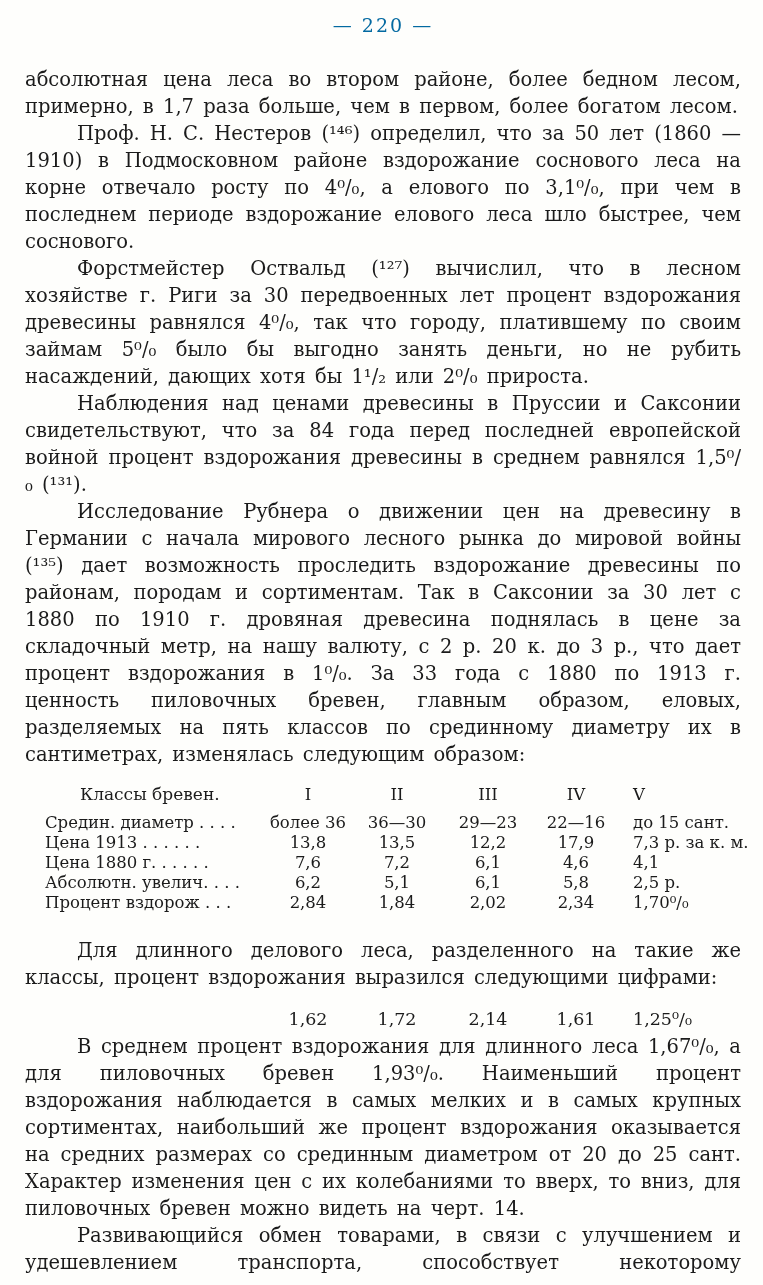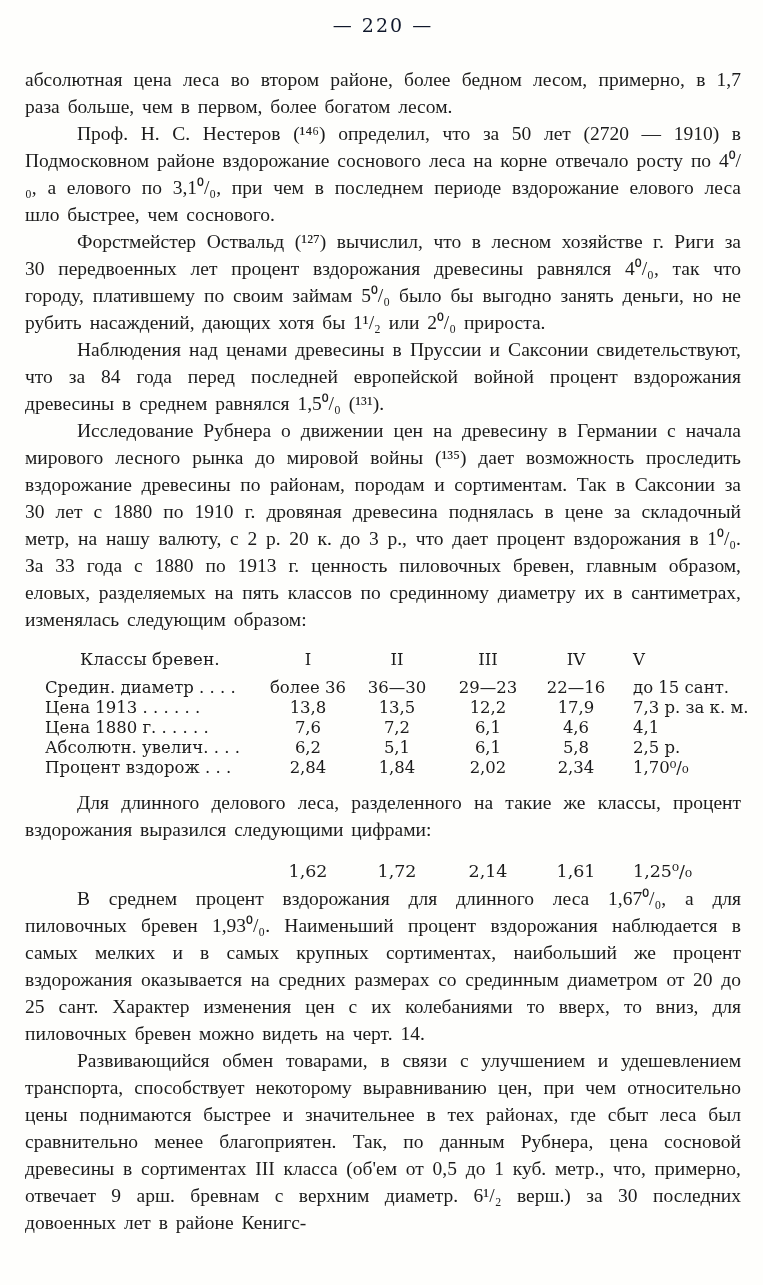--- a/index.html
+++ b/index.html
@@ -18,40 +18,39 @@
     box-sizing: border-box;
     width: 763px;
     height: 1285px;
     padding: 12px 22px 0 25px;
     background: #fefefc;
   }
   .page-header {
     text-align: center;
     font-size: 19px;
     letter-spacing: 2px;
-    color: #0f172a;
+    color: #0369a1;
     margin-top: 2px;
   }
   .body-text {
     margin-top: 30px;
   }
   p.para {
     margin: 0;
     font-size: 19.5px;
     line-height: 27px;
     text-align: justify;
     text-indent: 52px;
     word-spacing: 3px;
-    font-family: Liberation Serif, serif;
   }
   p.para.no-indent {
     text-indent: 0;
   }
   p.para.gap-top {
-    margin-top: 11px;
+    margin-top: 24px;
   }
   
   .log-table {
     margin: 16px 0 10px 0;
     font-size: 16.5px;
     line-height: 20px;
   }
   .t-row {
     display: grid;
     grid-template-columns: 240px 86px 92px 90px 86px auto;
@@ -93,21 +92,21 @@
 <body>
 
 <div class="page">
 
   <div class="page-header">— 220 —</div>
 
   <div class="body-text">
 
     <p class="para no-indent">абсолютная цена леса во втором районе, более бедном лесом, примерно, в 1,7 раза больше, чем в первом, более богатом лесом.</p>
 
-    <p class="para">Проф. Н. С. Нестеров (¹⁴⁶) определил, что за 50 лет (2720 — 1910) в Подмосковном районе вздорожание соснового леса на корне отвечало росту по 4⁰/₀, а елового по 3,1⁰/₀, при чем в последнем периоде вздорожание елового леса шло быстрее, чем соснового.</p>
+    <p class="para">Проф. Н. С. Нестеров (¹⁴⁶) определил, что за 50 лет (1860 — 1910) в Подмосковном районе вздорожание соснового леса на корне отвечало росту по 4⁰/₀, а елового по 3,1⁰/₀, при чем в последнем периоде вздорожание елового леса шло быстрее, чем соснового.</p>
 
     <p class="para">Форстмейстер Оствальд (¹²⁷) вычислил, что в лесном хозяйстве г. Риги за 30 передвоенных лет процент вздорожания древесины равнялся 4⁰/₀, так что городу, платившему по своим займам 5⁰/₀ было бы выгодно занять деньги, но не рубить насаждений, дающих хотя бы 1¹/₂ или 2⁰/₀ прироста.</p>
 
     <p class="para">Наблюдения над ценами древесины в Пруссии и Саксонии свидетельствуют, что за 84 года перед последней европейской войной процент вздорожания древесины в среднем равнялся 1,5⁰/₀ (¹³¹).</p>
 
     <p class="para">Исследование Рубнера о движении цен на древесину в Германии с начала мирового лесного рынка до мировой войны (¹³⁵) дает возможность проследить вздорожание древесины по районам, породам и сортиментам. Так в Саксонии за 30 лет с 1880 по 1910 г. дровяная древесина поднялась в цене за складочный метр, на нашу валюту, с 2 р. 20 к. до 3 р., что дает процент вздорожания в 1⁰/₀. За 33 года с 1880 по 1913 г. ценность пиловочных бревен, главным образом, еловых, разделяемых на пять классов по срединному диаметру их в сантиметрах, изменялась следующим образом:</p>
 
     <div class="log-table">
       <div class="t-row head">
         <div class="t-label">Классы бревен.</div>

